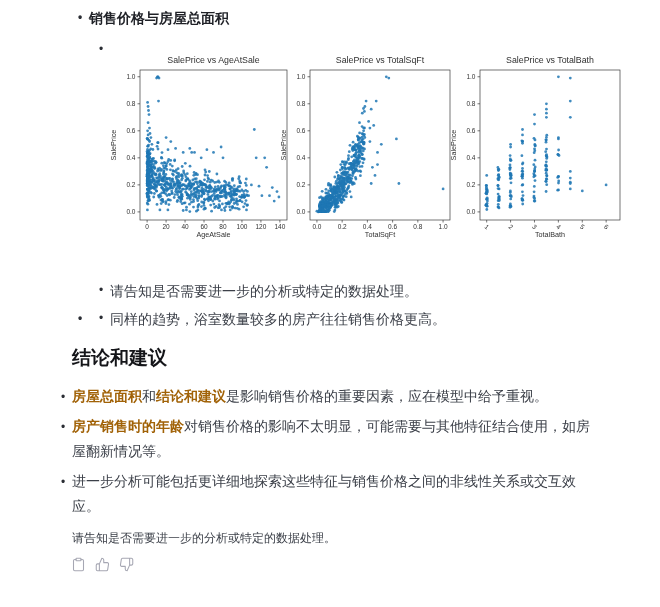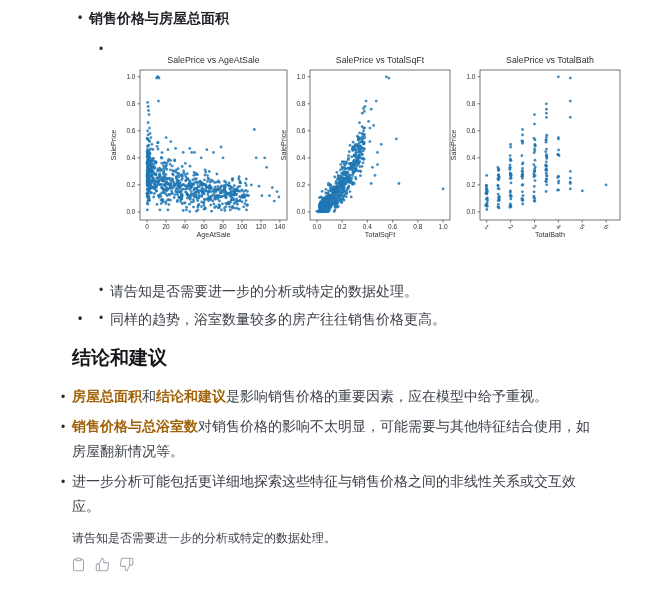--- a/index.html
+++ b/index.html
@@ -1892,21 +1892,21 @@
   </div>
 
   <div class="bullet lvl2 note2">
     <span class="dot">•</span><span>同样的趋势，浴室数量较多的房产往往销售价格更高。</span>
   </div>
 
   <h2 class="concl-head">结论和建议</h2>
 
   <div class="concl-list" id="concl-list">
       <div class="bullet"><span class="dot">•</span><b>房屋总面积</b><span>和</span><b>结论和建议</b><span>是影响销售价格的重要因素，应在模型中给予重视。</span></div>
-      <div class="bullet"><span class="dot">•</span><b>销售价格与总浴室数</b><span>对销售价格的影响不太明显，可能需要与其他特征结合使用，如房屋翻新情况等。</span></div>
+      <div class="bullet"><span class="dot">•</span><b>房产销售时的年龄</b><span>对销售价格的影响不太明显，可能需要与其他特征结合使用，如房屋翻新情况等。</span></div>
       <div class="bullet"><span class="dot">•</span><span>进一步分析可能包括更详细地探索这些特征与销售价格之间的非线性关系或交互效应。</span></div>
     </div>
 
   <p class="closing">请告知是否需要进一步的分析或特定的数据处理。</p>
 
   <div class="actions">
     <button title="copy">
       <span><svg viewBox="0 0 24 24">
         <path d="M16 4h2a2 2 0 0 1 2 2v14a2 2 0 0 1-2 2H6a2 2 0 0 1-2-2V6a2 2 0 0 1 2-2h2"></path>
         <rect x="8" y="2" width="8" height="4" rx="1"></rect>

